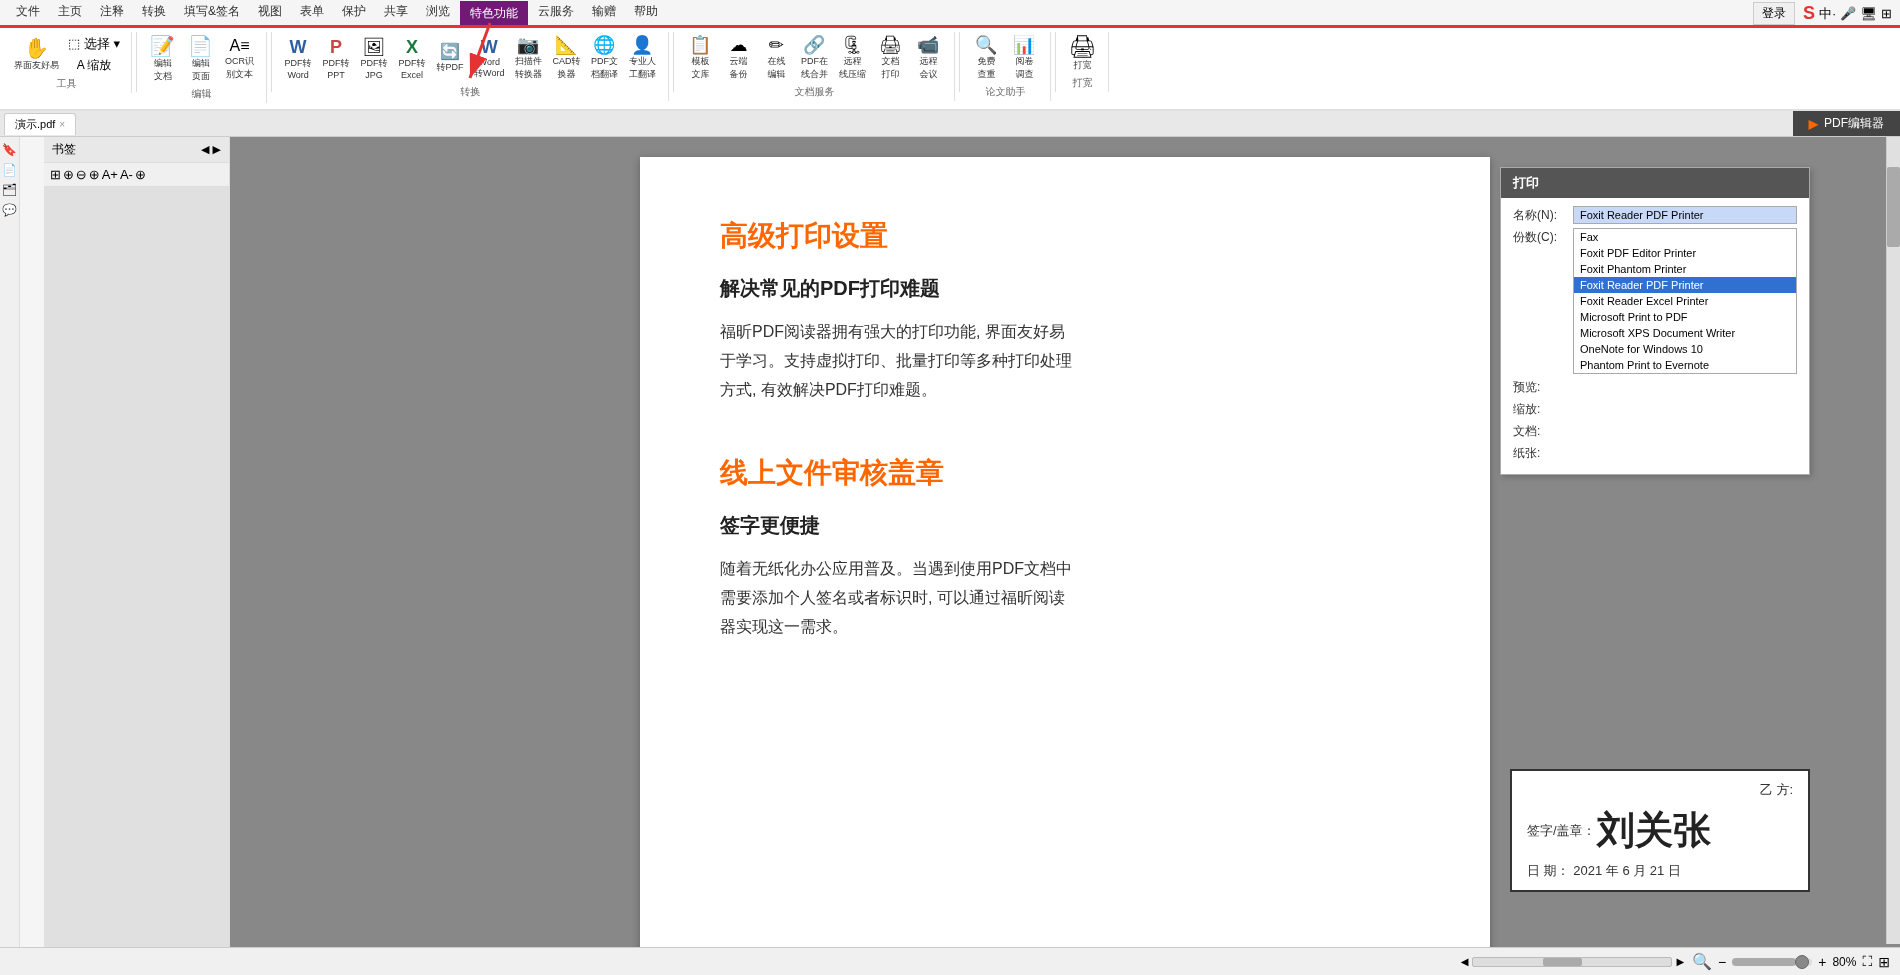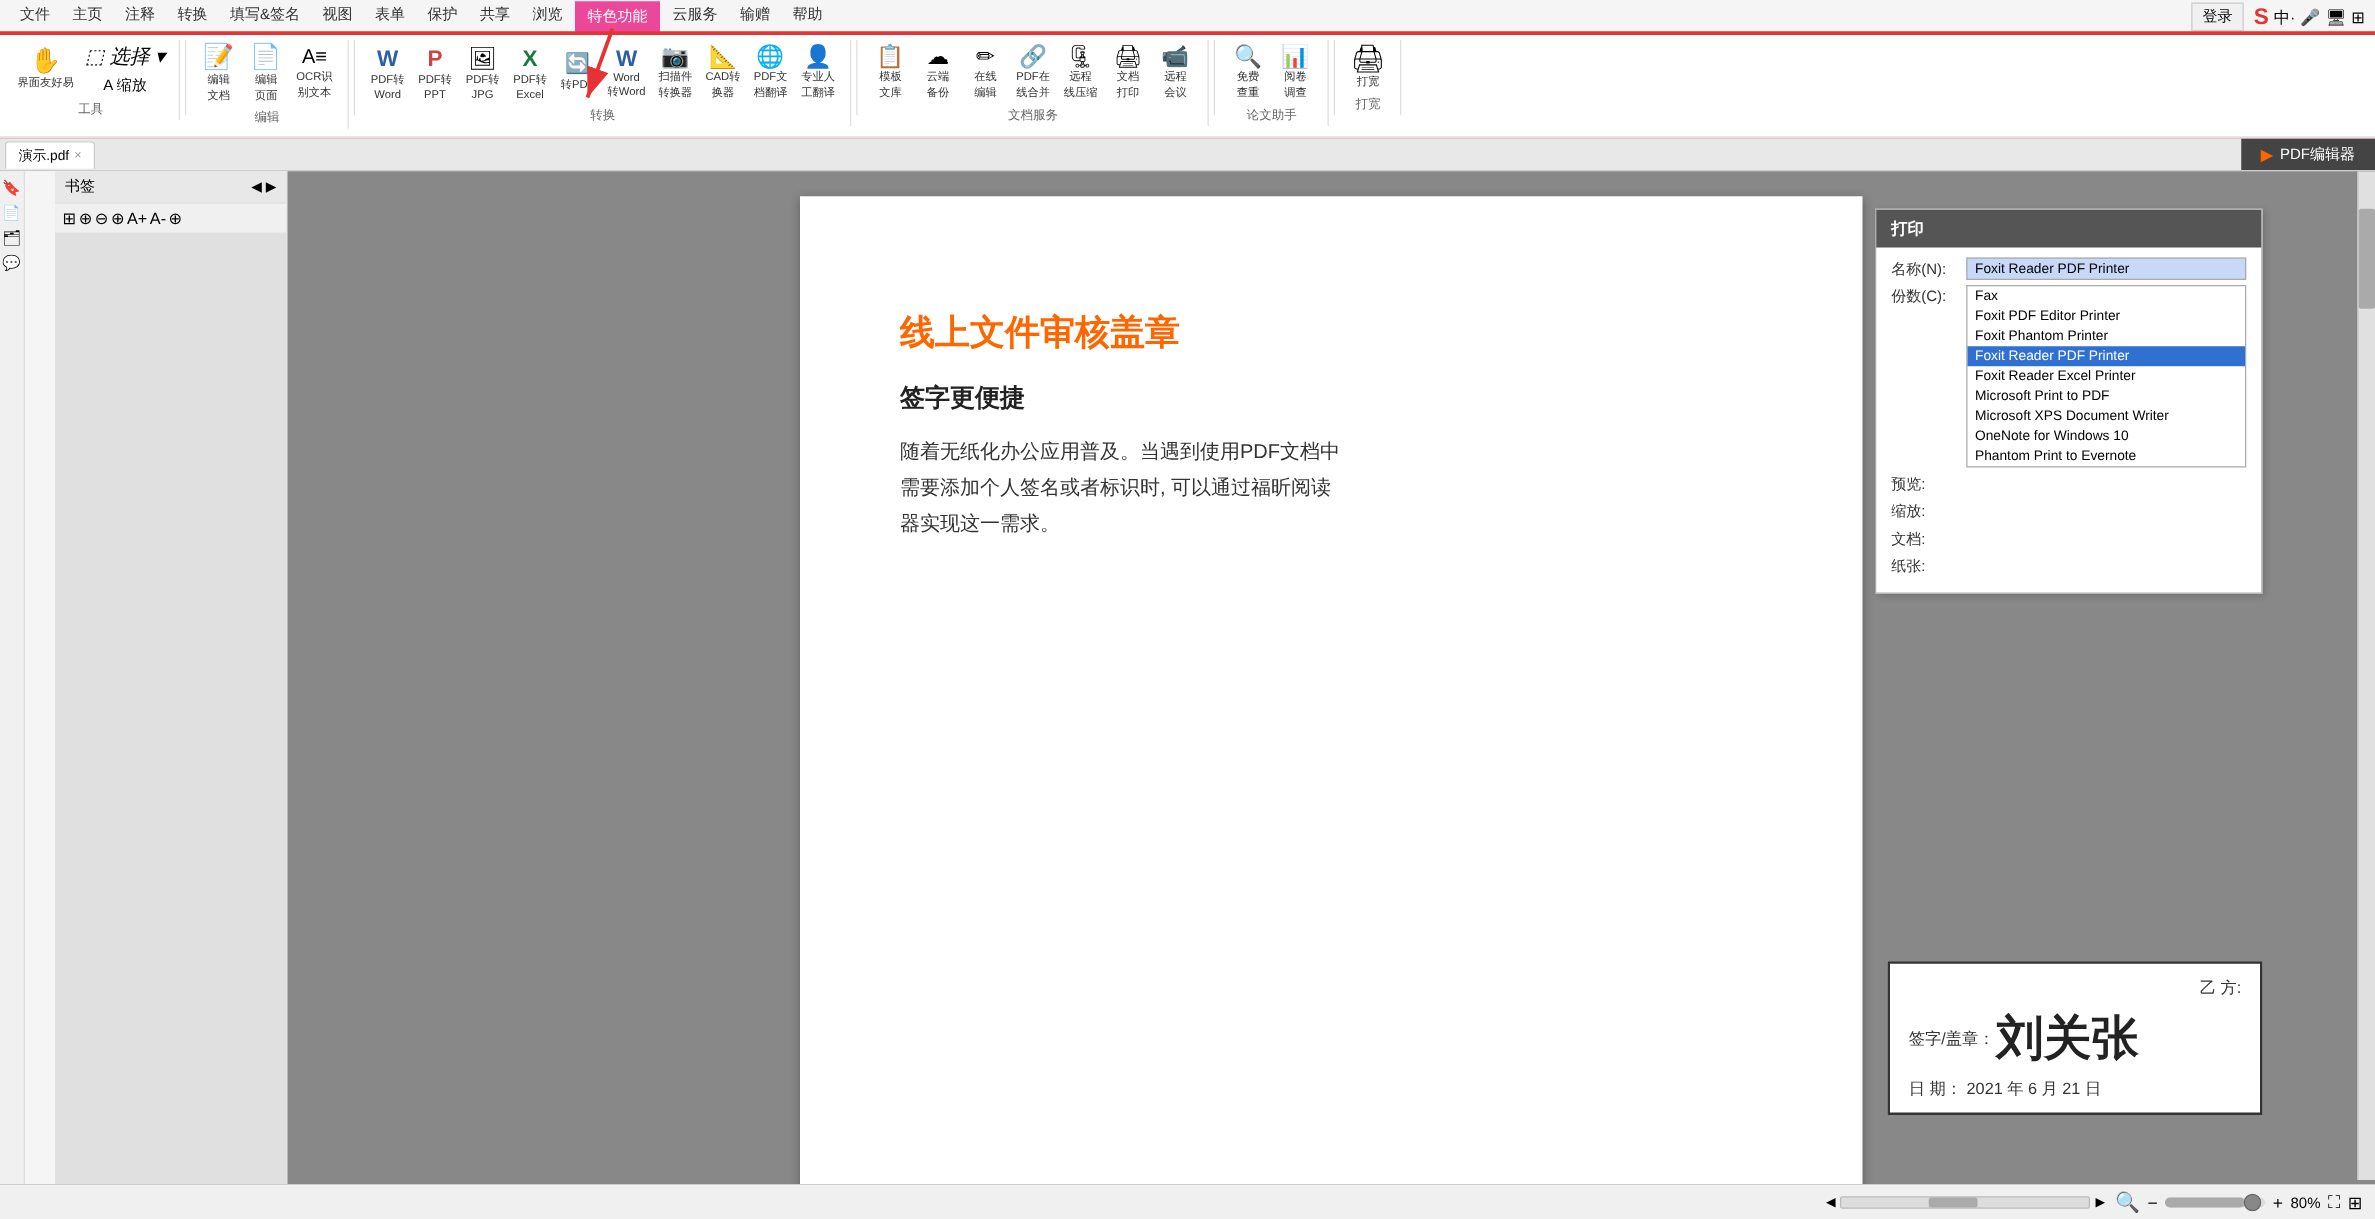--- a/index.html
+++ b/index.html
@@ -57,21 +57,21 @@
 
     .ribbon-separator { width: 1px; background: #ddd; height: 60px; margin: 0 2px; }
 
     
     .login-area { display: flex; align-items: center; gap: 6px; font-size: 11px; }
     .login-btn { padding: 2px 8px; background: #f0f0f0; border: 1px solid #ccc; cursor: pointer; font-size: 12px; }
 
     .red-border { outline: 3px solid #e53333; }
 
     
-    .tab-special { background: #ec4899; color: white; padding: 4px 10px; font-size: 12px; }
+    .tab-special { background: #701a75; color: white; padding: 4px 10px; font-size: 12px; }
   </style>
 </head>
 <body>
 
 <div class="topbar">
   <div class="topbar-menu">
     <span class="menu-item">文件</span>
     <span class="menu-item">主页</span>
     <span class="menu-item">注释</span>
     <span class="menu-item">转换</span>
@@ -112,21 +112,21 @@
   </svg>
 
   <div class="ribbon-group">
     <div class="ribbon-group-items">
       <div class="ribbon-btn">
         <span class="icon">✋</span>
         <span class="label">界面友好易</span>
       </div>
       <div style="display:flex;flex-direction:column;gap:2px;">
         <div class="ribbon-btn-small">
-          <span class="icon" style="font-size:16px;font-style:italic;">⬚ 选择 ▾</span>
+          <span class="icon" style="font-size:13px;">⬚ 选择 ▾</span>
         </div>
         <div class="ribbon-btn-small">
           <span class="icon" style="font-size:12px;">A 缩放</span>
         </div>
       </div>
     </div>
     <div class="ribbon-group-label">工具</div>
   </div>
 
   <div class="ribbon-separator"></div>
@@ -299,20 +299,27 @@
         <span style="font-size:13px;cursor:pointer;">A-</span>
         <span style="font-size:13px;cursor:pointer;">⊕</span>
       </div>
       <div class="sidebar-content"></div>
     </div>
   </div>
 
   <div class="pdf-area">
     <div class="pdf-page">
 
+      <div style="margin-bottom:50px;">
+        <div class="section-title">高级打印设置</div>
+        <div class="section-subtitle">解决常见的PDF打印难题</div>
+        <div class="section-body" style="white-space:pre-line;">福昕PDF阅读器拥有强大的打印功能, 界面友好易
+于学习。支持虚拟打印、批量打印等多种打印处理
+方式, 有效解决PDF打印难题。</div>
+      </div>
 
       <div style="margin-top:30px;">
         <div class="section-title">线上文件审核盖章</div>
         <div class="section-subtitle">签字更便捷</div>
         <div class="section-body" style="white-space:pre-line;">随着无纸化办公应用普及。当遇到使用PDF文档中
 需要添加个人签名或者标识时, 可以通过福昕阅读
 器实现这一需求。</div>
       </div>
     </div>
 

